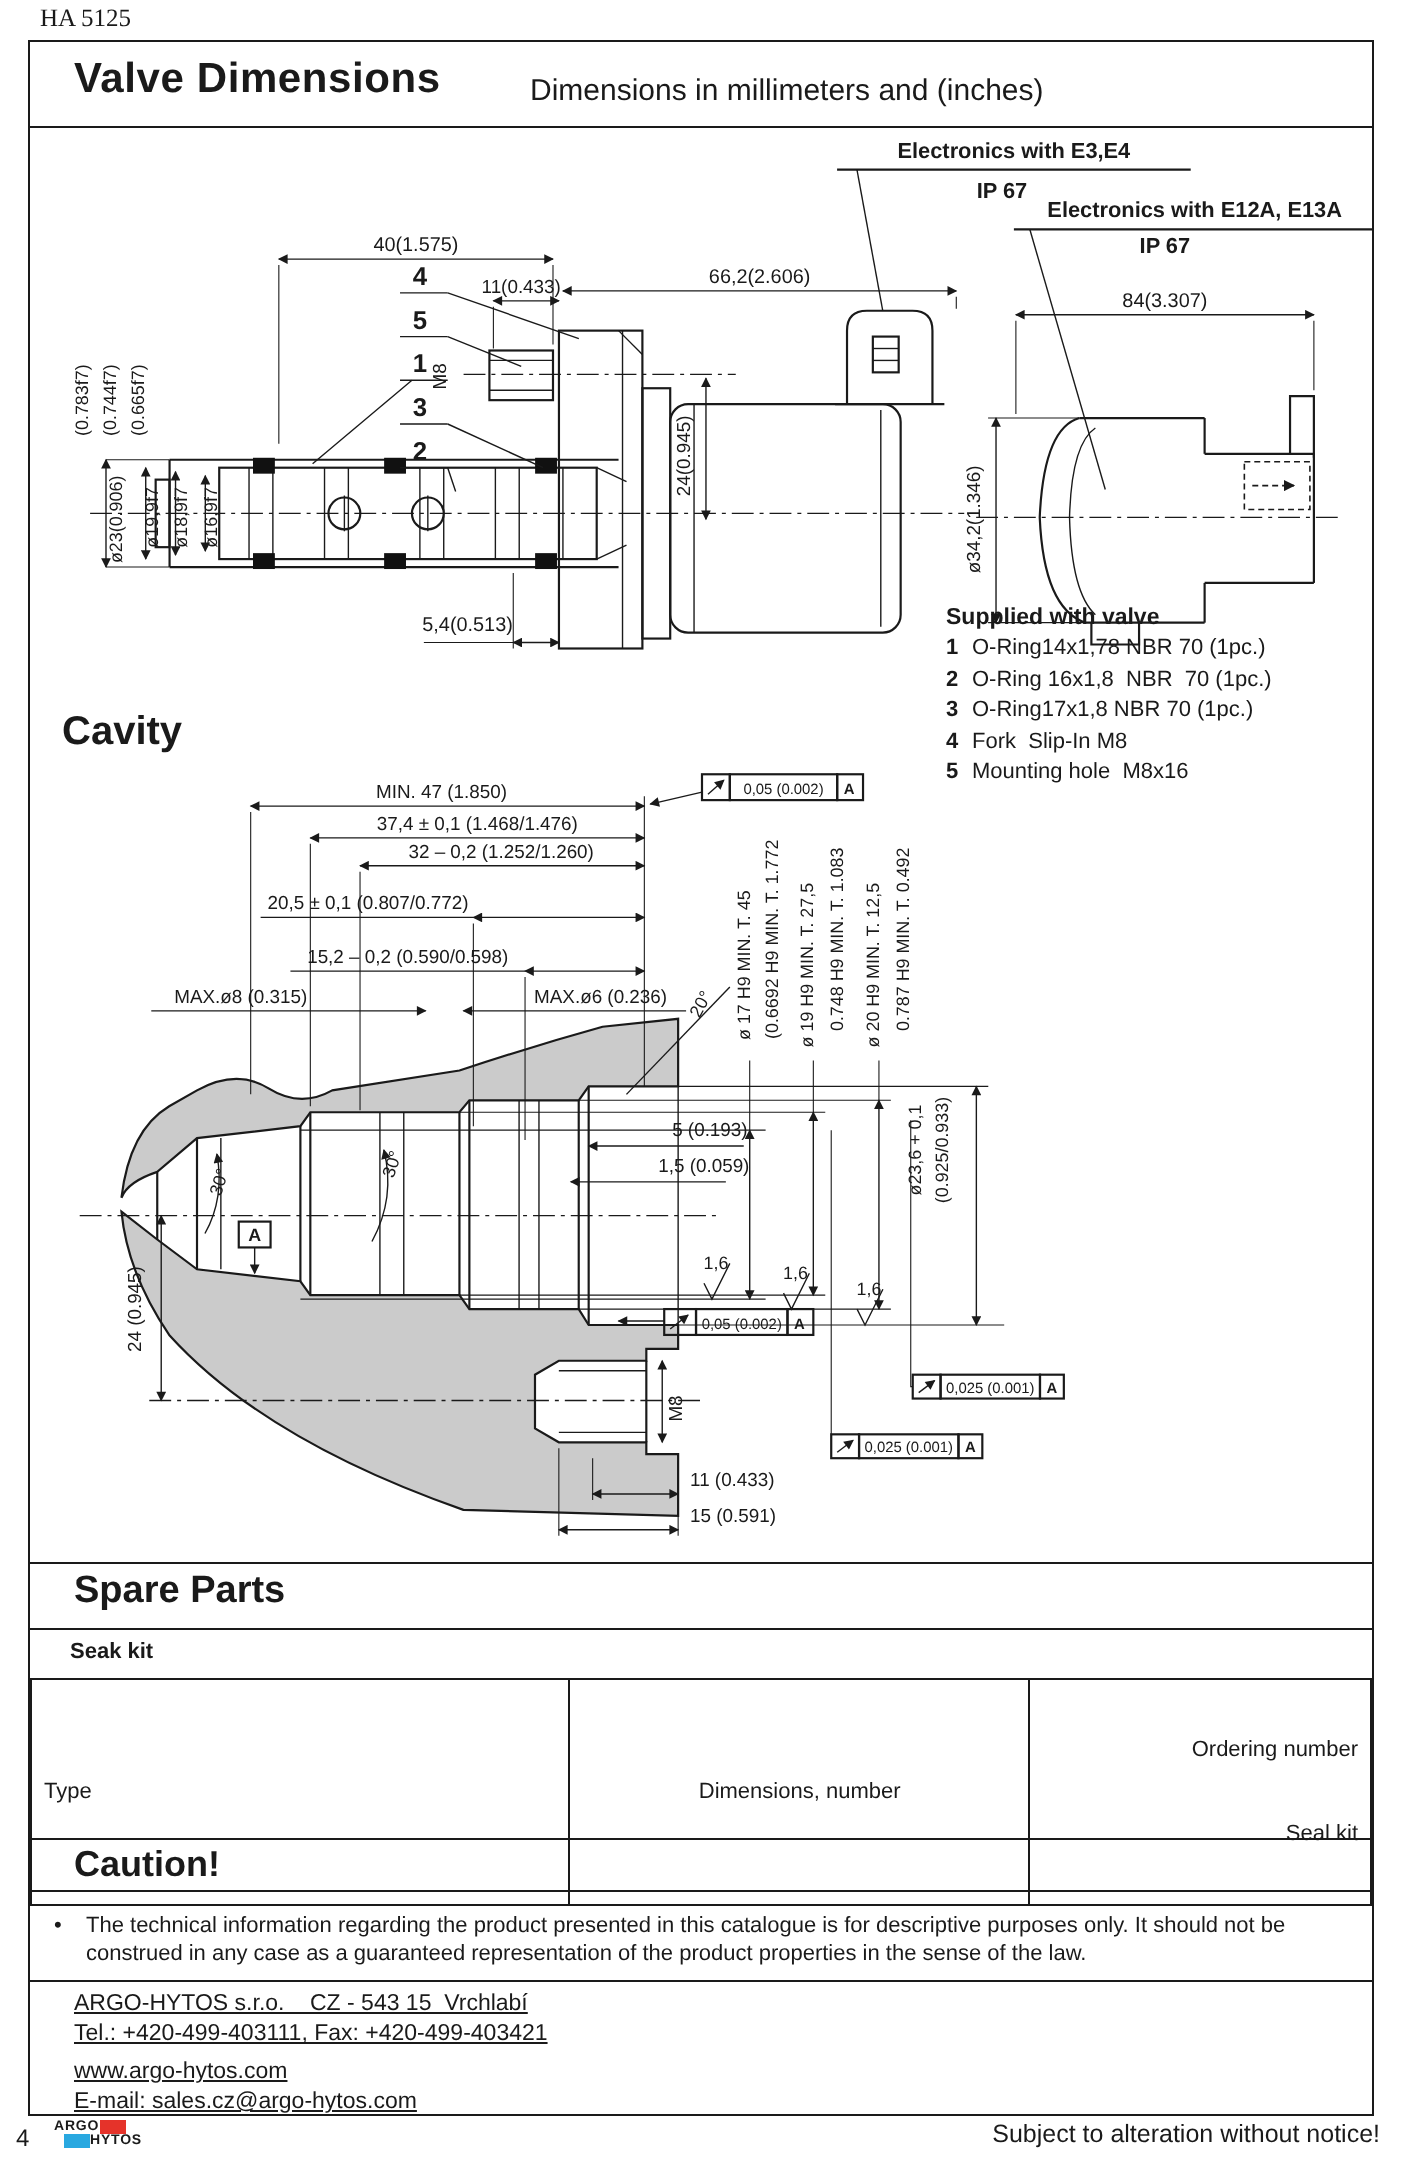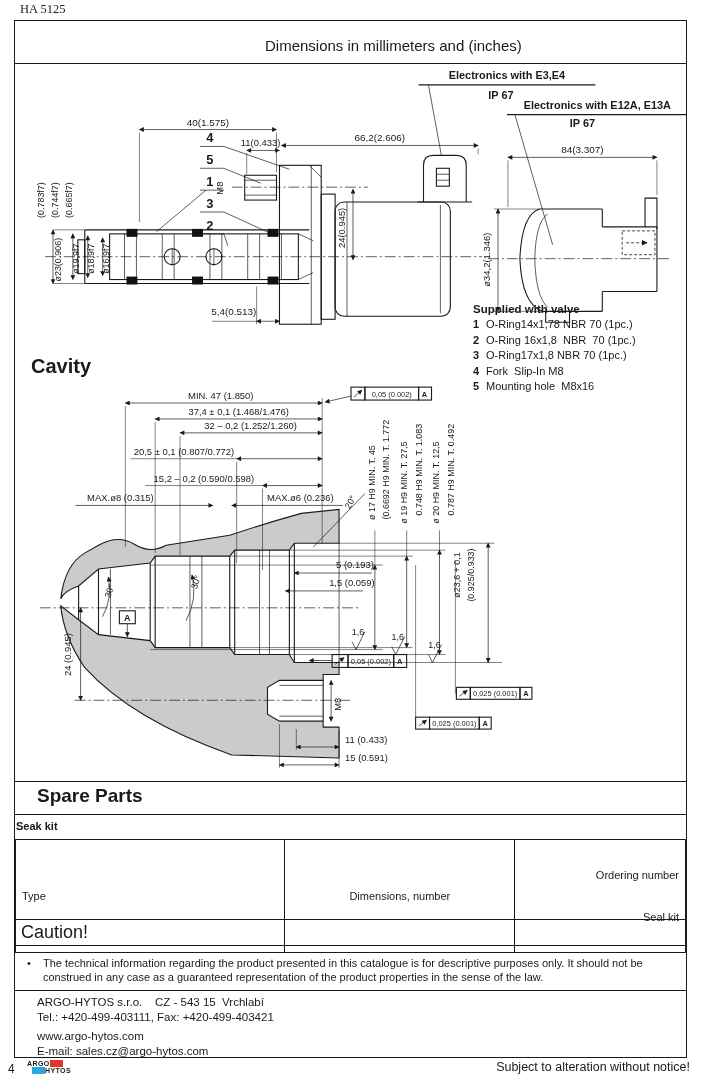--- a/index.html
+++ b/index.html
@@ -15,37 +15,37 @@
   .valve-svg{position:absolute;left:0;top:42px;}
   .cavity-title{position:absolute;left:16px;top:334px;font-size:20px;font-weight:bold;}
   .cavity-svg{position:absolute;left:0;top:365px;}
   .supplied{position:absolute;left:458px;top:282px;width:210px;font-size:11px;}
   .sup-title{font-weight:bold;font-size:11.5px;margin-bottom:2px;}
   .sup-item{display:flex;line-height:15.5px;white-space:pre-wrap;}
   .sup-item b{width:13px;flex:none;}
   .sp-band{position:absolute;left:0;right:0;top:760px;height:34px;
         border-top:1.4px solid #1a1a1a;border-bottom:1.4px solid #1a1a1a;box-sizing:border-box;}
   .sp-title{position:absolute;left:22px;top:3px;font-size:19px;font-weight:bold;}
-  .seal-label{position:absolute;left:1px;top:799px;font-size:11px;font-weight:bold;}
+  .seal-label{position:absolute;left:20px;top:799px;font-size:11px;font-weight:bold;}
   .kit-table{position:absolute;left:0;top:818px;width:671px;border-collapse:collapse;
         font-size:11px;table-layout:fixed;}
   .kit-table td{border:1.2px solid #1a1a1a;padding:0 6px;white-space:pre-wrap;}
   .kit-table .hdr td{height:36px;}
   .kit-table .r td{height:20px;}
   .ctr{text-align:center;}
   .ord{text-align:right;line-height:14px;}
   .two-vals{display:flex;justify-content:space-around;align-items:center;}
   .caution-band{position:absolute;left:0;right:0;top:898px;height:27px;
         border-top:1.4px solid #1a1a1a;border-bottom:1.4px solid #1a1a1a;box-sizing:border-box;}
-  .caution-title{position:absolute;left:6px;top:2px;font-size:18px;font-weight:normal;}
+  .caution-title{position:absolute;left:22px;top:2px;font-size:18px;font-weight:bold;}
   .caution-body{position:absolute;left:0;right:0;top:929px;height:40px;border-bottom:1.3px solid #1a1a1a;}
   .bullet-row{display:flex;padding:6px 10px 0 12px;font-size:11px;line-height:14px;}
   .bullet-row .b{width:16px;flex:none;}
   .contact{position:absolute;left:22px;top:974px;font-size:11.5px;line-height:15px;}
-  .ct-line{white-space:pre-wrap;}
+  .ct-line{white-space:pre-wrap;text-decoration:underline;}
   .ct-line.web{margin-top:4px;}
   .footer-num{position:absolute;left:8px;top:1062px;font-size:12px;}
   .logo{position:absolute;left:27px;top:1060px;font-size:7px;font-weight:bold;line-height:7px;
         letter-spacing:.4px;}
   .lrow{display:flex;align-items:flex-start;}
   .lrow2{display:flex;align-items:flex-end;margin-top:0px;margin-left:5px;}
   .lsq{display:inline-block;width:13px;height:7px;}
   .footer-note{position:absolute;right:13px;top:1060px;font-size:12.5px;}
   
   svg text{fill:#1a1a1a;font-family:"Liberation Sans",sans-serif;}
@@ -62,20 +62,21 @@
 </style>
 </head>
 <body>
 
 <div class="page">
   <div class="doc-code">HA 5125</div>
 
   <div class="frame">
 
     <div class="sec-head">
+      <div class="vd-title">Valve Dimensions</div>
       <div class="vd-sub">Dimensions in millimeters and (inches)</div>
     </div>
 
     <svg class="valve-svg" width="671" height="298" viewBox="0 0 675 300">
       <defs>
         <marker id="ar1" viewBox="0 0 10 10" refX="9" refY="5" markerWidth="9" markerHeight="7" orient="auto-start-reverse">
           <path d="M0,0 L10,5 L0,10 z" fill="#1a1a1a"></path>
         </marker>
       </defs>
 

